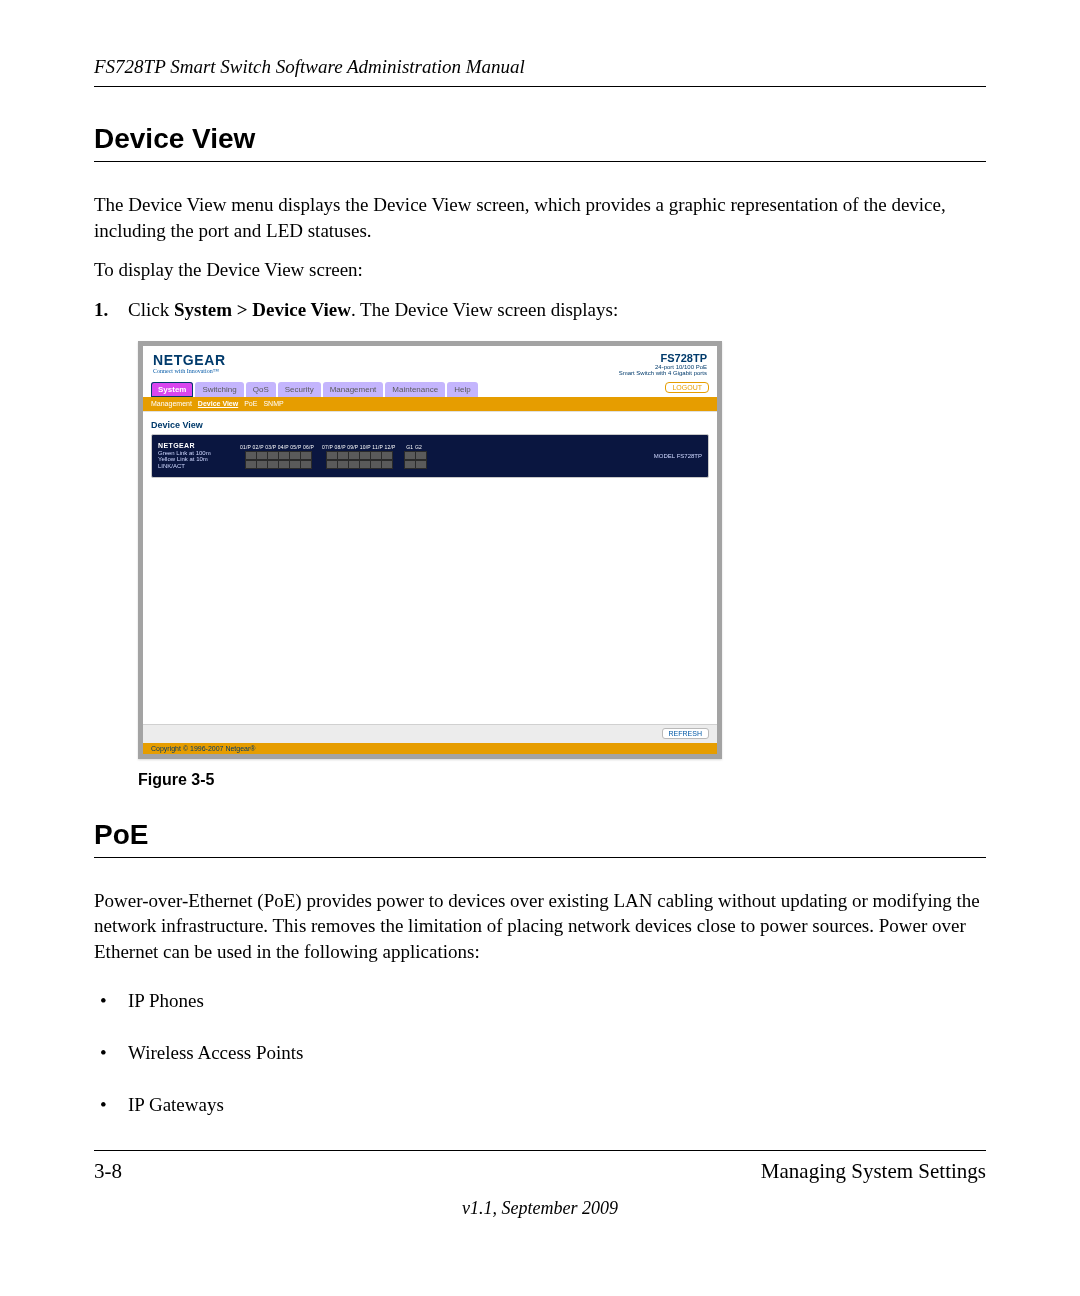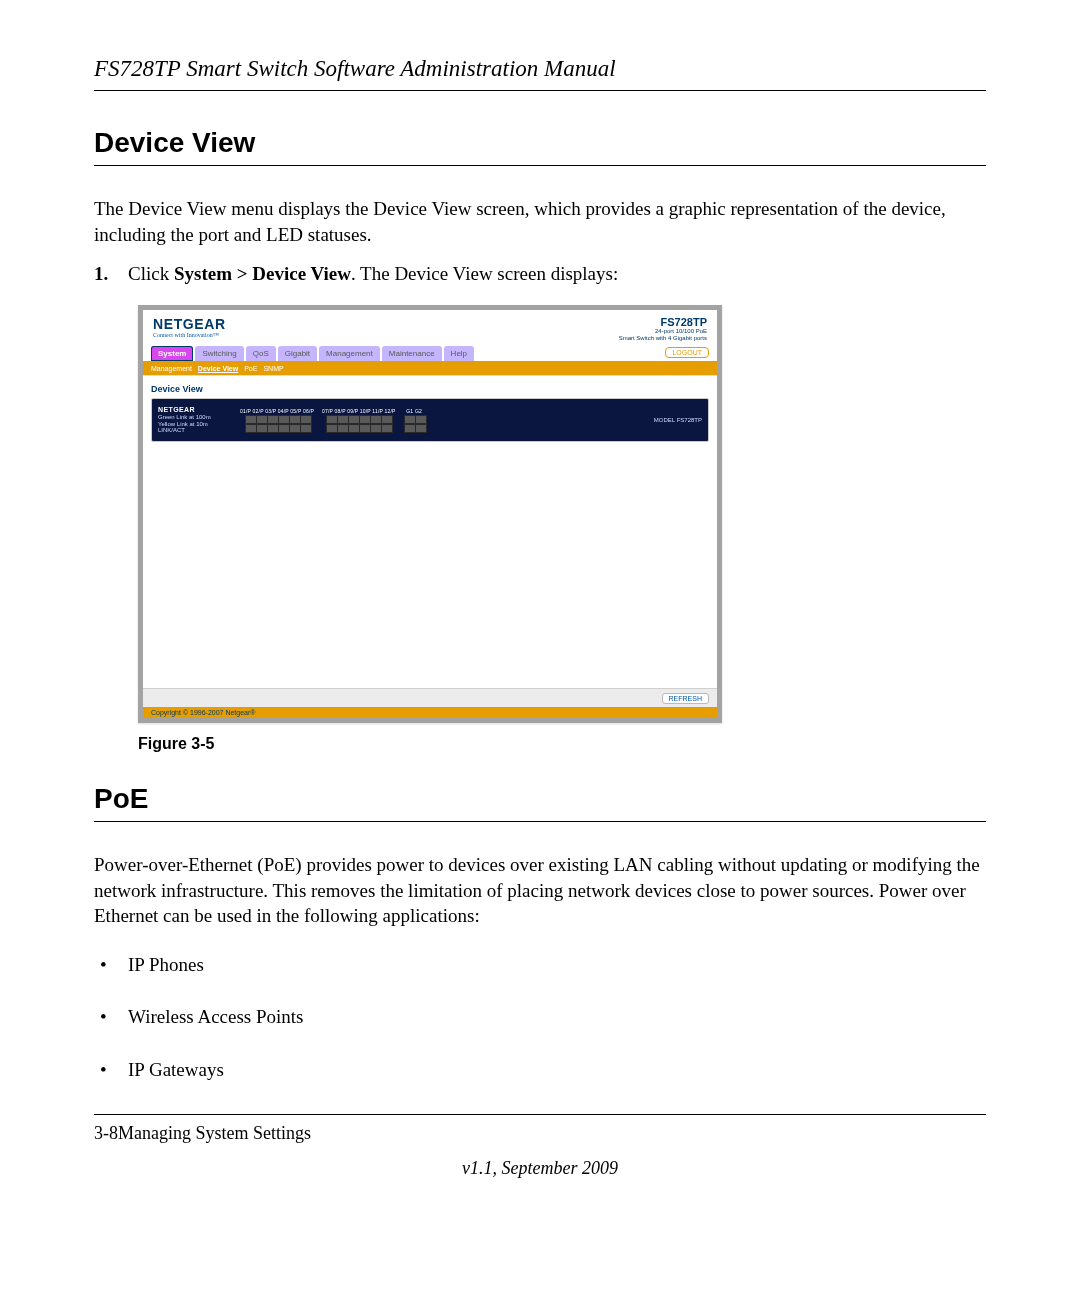--- a/index.html
+++ b/index.html
@@ -10,21 +10,21 @@
     color: #000;
     width: 1080px;
     min-height: 1296px;
     box-sizing: border-box;
   }
   .page {
     padding: 56px 94px 40px 94px;
   }
   .running-header {
     font-style: italic;
-    font-size: 23px;
+    font-size: 19px;
     border-bottom: 1.5px solid #000;
     padding-bottom: 8px;
     margin-bottom: 36px;
   }
   h2.section {
     font-family: Arial, Helvetica, sans-serif;
     font-weight: bold;
     font-size: 28px;
     margin: 0 0 6px 0;
   }
@@ -77,21 +77,22 @@
   ul.bullets li::before {
     content: "•";
     position: absolute;
     left: 6px;
   }
   .footer {
     border-top: 1.5px solid #000;
     margin-top: 28px;
     padding-top: 8px;
     display: flex;
-    font-size: 18px;
+    justify-content: space-between;
+    font-size: 21px;
   }
   .version {
     text-align: center;
     font-style: italic;
     font-size: 18px;
     margin-top: 14px;
   }
 
   
   .app-frame {
@@ -208,20 +209,21 @@
 <body>
 
 <div class="page">
 
   <div class="running-header">FS728TP Smart Switch Software Administration Manual</div>
 
   <h2 class="section">Device View</h2>
   <div class="rule-under-heading"></div>
 
   <p class="body">The Device View menu displays the Device View screen, which provides a graphic representation of the device, including the port and LED statuses.</p>
+  <p class="body">To display the Device View screen:</p>
 
   <ol class="step">
     <li>
       <span class="num">1.</span>
       <span>Click </span><b>System &gt; Device View</b><span>. The Device View screen displays:</span>
     </li>
   </ol>
 
   <div class="fig-wrap">
     <div class="app-frame">
@@ -233,21 +235,21 @@
         <div class="model-box">
           <div class="model">FS728TP</div>
           <div class="model-sub">24-port 10/100 PoE</div>
           <div class="model-sub">Smart Switch with 4 Gigabit ports</div>
         </div>
       </div>
       <div class="tabs-row">
         <div class="tab active">System</div>
         <div class="tab">Switching</div>
         <div class="tab">QoS</div>
-        <div class="tab">Gigabit</div>
+        <div class="tab">Security</div>
         <div class="tab">Management</div>
         <div class="tab">Maintenance</div>
         <div class="tab">Help</div>
         <div class="logout">LOGOUT</div>
       </div>
       <div class="subtab-bar">
         <span>Management</span>
         <span class="active">Device View</span>
         <span>PoE</span>
         <span>SNMP</span>

